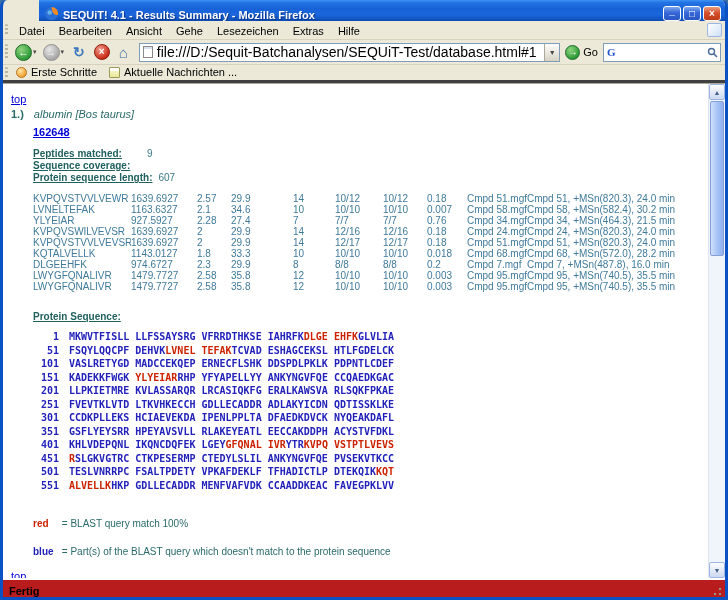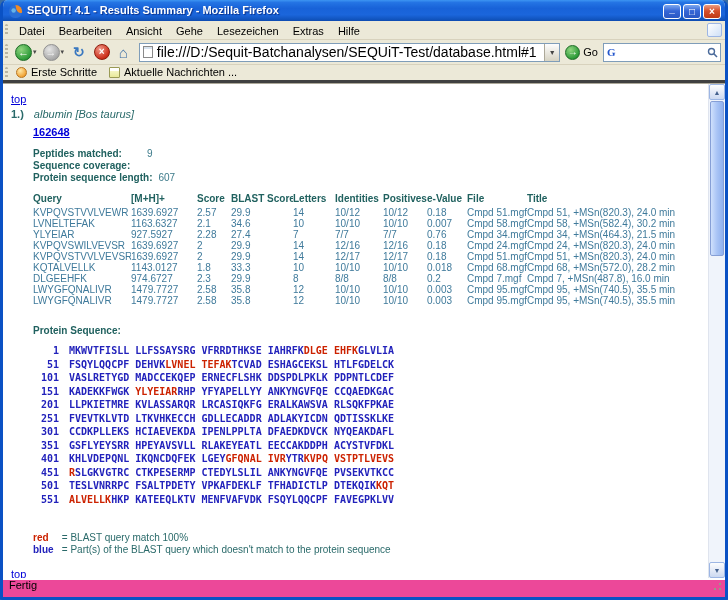--- a/index.html
+++ b/index.html
@@ -3,22 +3,22 @@
 <meta charset="utf-8">
 <style>
   * { margin:0; padding:0; box-sizing:border-box; }
   html,body { width:728px; height:600px; overflow:hidden; background:#3a6ea5;
               font-family:"Liberation Sans", sans-serif; }
   .window { width:728px; height:600px; display:flex; flex-direction:column;
             border-left:3px solid #0a51c4; border-right:3px solid #0a51c4; border-bottom:3px solid #0a51c4;
             border-radius:7px 7px 2px 2px; overflow:hidden; background:#ece9d8; }
 
   
-  .titlebar { height:21px; flex:0 0 21px; display:flex; align-items:flex-start; padding:4px 4px 0 5px;
-    background:linear-gradient(180deg,#3d95f2 0%,#2474e4 12%,#1862d8 40%,#1b66dc 70%,#1154be 92%,#0d4ab0 100%); }
+  .titlebar { height:21px; flex:0 0 21px; display:flex; align-items:flex-end; padding:4px 4px 0 5px;
+    background:linear-gradient(180deg,#3d95f2 0%,#2474e4 12%,#1862d8 40%,#1b66dc 70%,#1154be 92%,#0d4ab0 100%);margin-left:36px; }
   .app-icon { width:15px; height:15px; margin-right:4px; display:inline-flex; }
   .title-text { color:#fff; font-size:11px; font-weight:bold; text-shadow:1px 1px 1px #09308a;
                 flex:1; white-space:nowrap; overflow:hidden; }
   .win-btns { display:flex; gap:2px; }
   .wbtn { width:18px; height:15px; border-radius:3px; border:1px solid #fff;
           display:inline-flex; align-items:center; justify-content:center;
           color:#fff; font-size:10px; font-weight:bold; line-height:1;
           background:linear-gradient(180deg,#7da8ef 0%,#3667d6 45%,#2a58c4 100%); }
   .wbtn.close { background:linear-gradient(180deg,#eb9e83 0%,#d6502c 45%,#bf3a16 100%); }
   .wbtn.min i { transform:translateY(-3px); display:inline-block; }
@@ -78,56 +78,56 @@
   .page { flex:1; min-width:0; overflow:hidden; padding:5px 2px 0 8px; background:#fff; }
 
   .top-link { display:inline-block; font-size:11px; color:#0000d8; text-decoration:underline; cursor:pointer; margin-bottom:3px; }
   .entry-head { font-size:11px; color:#2a6a6a; margin-bottom:2px; }
   .entry-num { font-weight:bold; margin-right:10px; }
   .entry-name { font-style:italic; }
   .accession { display:inline-block; margin-left:22px; font-size:11px; font-weight:bold;
                color:#0000d8; text-decoration:underline; cursor:pointer; }
   .meta { margin:8px 0 10px 22px; }
   .meta-line { font-size:10px; line-height:11px; margin-bottom:1px; }
-  .lbl { font-weight:bold; color:#20615f; display:inline-block; min-width:108px; }
+  .lbl { font-weight:bold; color:#20615f; display:inline-block; min-width:108px;text-decoration:underline; }
   .val { color:#3c7a8a; margin-left:6px; }
 
   .qtable { margin-left:22px; margin-bottom:14px; }
   .trow { display:grid; grid-template-columns:98px 66px 34px 62px 42px 48px 44px 40px 60px minmax(0,1fr);
           line-height:11px; }
   .tcell { font-size:10px; color:#3f7a9b; white-space:nowrap; overflow:hidden; }
   .tcell.th { font-weight:bold; color:#20615f; padding-bottom:3px; }
 
   .seq-label { font-size:10px; margin:0 0 8px 22px; }
   .seq-block { margin-left:22px; font-family:"DejaVu Sans Mono", monospace; font-size:10px;
                font-weight:bold; }
   .seq-line { line-height:13.5px; white-space:pre; }
   .seq-num { display:inline-block; width:26px; text-align:right; margin-right:10px; color:#2222bb; }
   .seq-b { color:#2222bb; }
   .seq-r { color:#cc2200; }
 
   .legend { margin:10px 0 8px 22px; }
   .legend-line { font-size:10px; line-height:12px; }
   .legend-term { font-weight:bold; display:inline-block; min-width:26px; }
-  .legend-term.red { color:#cc2200;margin-top:16px; } .legend-term.blue { color:#2222bb; }
+  .legend-term.red { color:#cc2200;margin-top:16px; } .legend-term.blue { color:#2222bb;margin-top:16px; }
   .legend-desc { color:#2a6a6a; }
 
   
   .scrollbar { flex:0 0 16px; background:#f0f4fb; display:flex; flex-direction:column; align-items:center;
       border-left:1px solid #dfe4ee; }
   .sbtn { width:16px; height:16px; flex:0 0 16px; display:inline-flex; align-items:center; justify-content:center;
       background:linear-gradient(180deg,#fdfdfd,#cdd9f1); border:1px solid #9db6e4; border-radius:2px; }
   .sbtn i { font-style:normal; font-size:7px; color:#44618e; }
   .sbtn.down { margin-top:auto; }
   .sthumb { width:14px; height:155px; margin-top:1px; border-radius:2px; border:1px solid #869fd6;
       background:linear-gradient(90deg,#cfe0fc,#a9c4f5 50%,#8fb0ee); }
 
   
-  .statusbar { height:19px; flex:0 0 19px; background:#ec4899; border-top:1px solid #fff;
-      box-shadow:inset 0 1px 0 #fff; display:flex; align-items:flex-start; padding:0 2px 0 6px; }
+  .statusbar { height:19px; flex:0 0 19px; background:#b91c1c; border-top:1px solid #fff;
+      box-shadow:inset 0 1px 0 #fff; display:flex; align-items:flex-end; padding:0 2px 0 6px;font-weight:bold; }
   .status-text { font-size:11px; color:#000; }
   .resize-grip { margin-left:auto; width:13px; height:13px;
       background:
         radial-gradient(circle 1.5px at 10px 10px,#9a968a 99%,transparent),
         radial-gradient(circle 1.5px at 10px 5px,#9a968a 99%,transparent),
         radial-gradient(circle 1.5px at 5px 10px,#9a968a 99%,transparent); }
 </style>
 </head>
 <body>
 
@@ -230,32 +230,20 @@
       </div>
       <a class="accession">162648</a>
 
       <div class="meta">
         <div class="meta-line"><span class="lbl">Peptides matched:</span><span class="val">9</span></div>
         <div class="meta-line"><span class="lbl">Sequence coverage:</span><span class="val"></span></div>
         <div class="meta-line"><span class="lbl">Protein sequence length:</span><span class="val">607</span></div>
       </div>
 
       <div class="qtable" id="qtable">
-          <div class="trow">
-            <span class="tcell th">Query</span>
-            <span class="tcell th">[M+H]+</span>
-            <span class="tcell th">Score</span>
-            <span class="tcell th">BLAST Score</span>
-            <span class="tcell th">Letters</span>
-            <span class="tcell th">Identities</span>
-            <span class="tcell th">Positives</span>
-            <span class="tcell th">e-Value</span>
-            <span class="tcell th">File</span>
-            <span class="tcell th">Title</span>
-          </div>
           <div class="trow">
             <span class="tcell">KVPQVSTVVLVEWR</span>
             <span class="tcell">1639.6927</span>
             <span class="tcell">2.57</span>
             <span class="tcell">29.9</span>
             <span class="tcell">14</span>
             <span class="tcell">10/12</span>
             <span class="tcell">10/12</span>
             <span class="tcell">0.18</span>
             <span class="tcell">Cmpd 51.mgf</span>
@@ -365,21 +353,21 @@
           <div class="seq-line"><span class="seq-num">51</span><span class="seq-b">FSQYLQQCPF DEHVK</span><span class="seq-r">LVNEL TEFAK</span><span class="seq-b">TCVAD ESHAGCEKSL HTLFGDELCK</span></div>
           <div class="seq-line"><span class="seq-num">101</span><span class="seq-b">VASLRETYGD MADCCEKQEP ERNECFLSHK DDSPDLPKLK PDPNTLCDEF</span></div>
           <div class="seq-line"><span class="seq-num">151</span><span class="seq-b">KADEKKFWGK </span><span class="seq-r">YLYEIAR</span><span class="seq-b">RHP YFYAPELLYY ANKYNGVFQE CCQAEDKGAC</span></div>
           <div class="seq-line"><span class="seq-num">201</span><span class="seq-b">LLPKIETMRE KVLASSARQR LRCASIQKFG ERALKAWSVA RLSQKFPKAE</span></div>
           <div class="seq-line"><span class="seq-num">251</span><span class="seq-b">FVEVTKLVTD LTKVHKECCH GDLLECADDR ADLAKYICDN QDTISSKLKE</span></div>
           <div class="seq-line"><span class="seq-num">301</span><span class="seq-b">CCDKPLLEKS HCIAEVEKDA IPENLPPLTA DFAEDKDVCK NYQEAKDAFL</span></div>
           <div class="seq-line"><span class="seq-num">351</span><span class="seq-b">GSFLYEYSRR HPEYAVSVLL RLAKEYEATL EECCAKDDPH ACYSTVFDKL</span></div>
           <div class="seq-line"><span class="seq-num">401</span><span class="seq-b">KHLVDEPQNL IKQNCDQFEK LGEY</span><span class="seq-r">GFQNAL IVR</span><span class="seq-b">YTR</span><span class="seq-r">KVPQ VSTPTLVEVS</span></div>
           <div class="seq-line"><span class="seq-num">451</span><span class="seq-r">R</span><span class="seq-b">SLGKVGTRC CTKPESERMP CTEDYLSLIL ANKYNGVFQE PVSEKVTKCC</span></div>
           <div class="seq-line"><span class="seq-num">501</span><span class="seq-b">TESLVNRRPC FSALTPDETY VPKAFDEKLF TFHADICTLP DTEKQIK</span><span class="seq-r">KQT</span></div>
-          <div class="seq-line"><span class="seq-num">551</span><span class="seq-r">ALVELLK</span><span class="seq-b">HKP KATEEQLKTV MENFVAFVDK FSQYLQQCPF FAVEGPKLVV</span></div>
+          <div class="seq-line"><span class="seq-num">551</span><span class="seq-r">ALVELLK</span><span class="seq-b">HKP GDLLECADDR MENFVAFVDK CCAADDKEAC FAVEGPKLVV</span></div>
         </div>
 
       <div class="legend" id="legend">
           <div class="legend-line"><span class="legend-term red">red</span><span class="legend-desc"> = BLAST query match 100%</span></div>
           <div class="legend-line"><span class="legend-term blue">blue</span><span class="legend-desc"> = Part(s) of the BLAST query which doesn't match to the protein sequence</span></div>
         </div>
 
       <a class="top-link">top</a>
 
       

